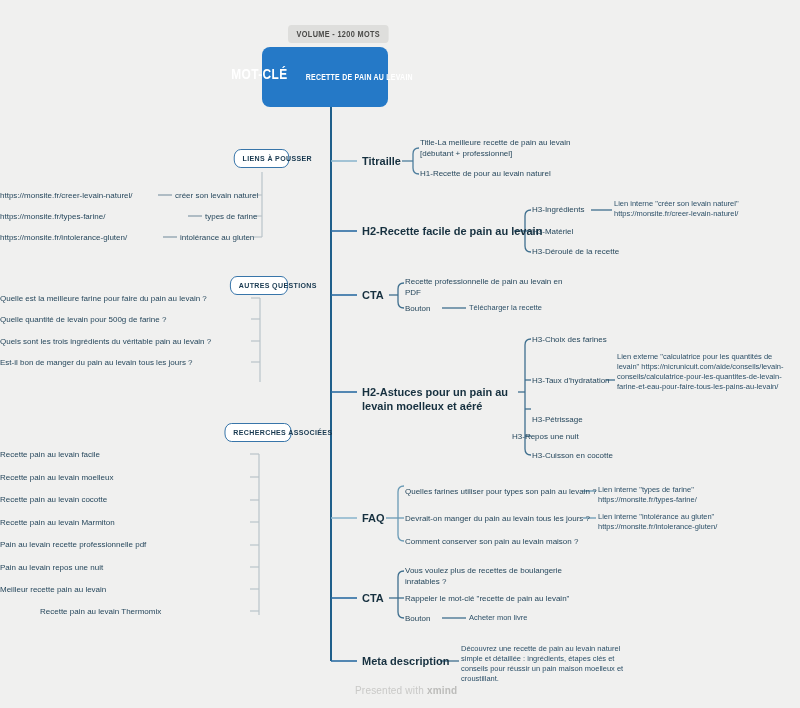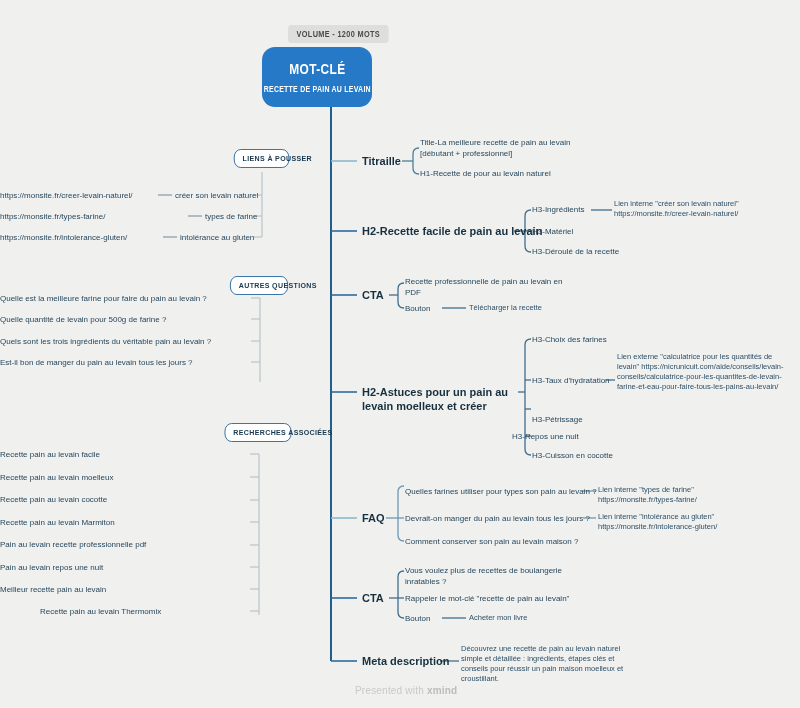--- a/index.html
+++ b/index.html
@@ -27,25 +27,25 @@
     font-stretch:condensed;
     transform:scaleX(.86);
     transform-origin:left center;
     white-space:nowrap;
   }
 
   
   .root-node{
     position:absolute;
     left:262px;top:47px;
-    width:110px;height:60px;
+    width:126px;height:60px;
     background:#2579c7;
-    border-radius:13px;
+    border-radius:8px;
     color:#ffffff;
-    display:flex;flex-direction:column;
+    display:flex;
     align-items:center;justify-content:center;
     box-sizing:border-box;
   }
   .root-title{
     font-size:14.5px;font-weight:bold;letter-spacing:.5px;
     transform:scaleX(.82);transform-origin:center;
     white-space:nowrap;margin-bottom:7px;
   }
   .root-sub{
     font-size:8.5px;font-weight:bold;letter-spacing:.3px;
@@ -225,21 +225,21 @@
 <div class="sub-lbl" style="left:532px;top:204px;">H3-Ingrédients</div>
 <div class="sub-lbl" style="left:532px;top:226px;">H3-Matériel</div>
 <div class="sub-lbl" style="left:532px;top:246px;">H3-Déroulé de la recette</div>
 <div class="leaf-lbl" style="left:614px;top:199px;width:180px;">Lien interne "créer son levain naturel" https://monsite.fr/creer-levain-naturel/</div>
 
 <div class="branch-title" style="left:362px;top:288px;">CTA</div>
 <div class="sub-lbl" style="left:405px;top:276px;width:160px;">Recette professionnelle de pain au levain en PDF</div>
 <div class="sub-lbl" style="left:405px;top:303px;">Bouton</div>
 <div class="leaf-lbl" style="left:469px;top:303px;">Télécharger la recette</div>
 
-<div class="branch-title" style="left:362px;top:385px;width:170px;">H2-Astuces pour un pain au levain moelleux et créer</div>
+<div class="branch-title" style="left:362px;top:385px;width:170px;">H2-Astuces pour un pain au levain moelleux et aéré</div>
 <div class="sub-lbl" style="left:532px;top:334px;">H3-Choix des farines</div>
 <div class="sub-lbl" style="left:532px;top:375px;">H3-Taux d'hydratation</div>
 <div class="sub-lbl" style="left:532px;top:414px;">H3-Pétrissage</div>
 <div class="sub-lbl" style="left:512px;top:431px;">H3-Repos une nuit</div>
 <div class="sub-lbl" style="left:532px;top:450px;">H3-Cuisson en cocotte</div>
 <div class="leaf-lbl" style="left:617px;top:352px;width:178px;">Lien externe "calculatrice pour les quantités de levain" https://nicrunicuit.com/aide/conseils/levain-conseils/calculatrice-pour-les-quantites-de-levain-farine-et-eau-pour-faire-tous-les-pains-au-levain/</div>
 
 <div class="branch-title" style="left:362px;top:511px;">FAQ</div>
 <div class="sub-lbl" style="left:405px;top:486px;">Quelles farines utiliser pour types son pain au levain ?</div>
 <div class="sub-lbl" style="left:405px;top:513px;">Devrait-on manger du pain au levain tous les jours ?</div>

